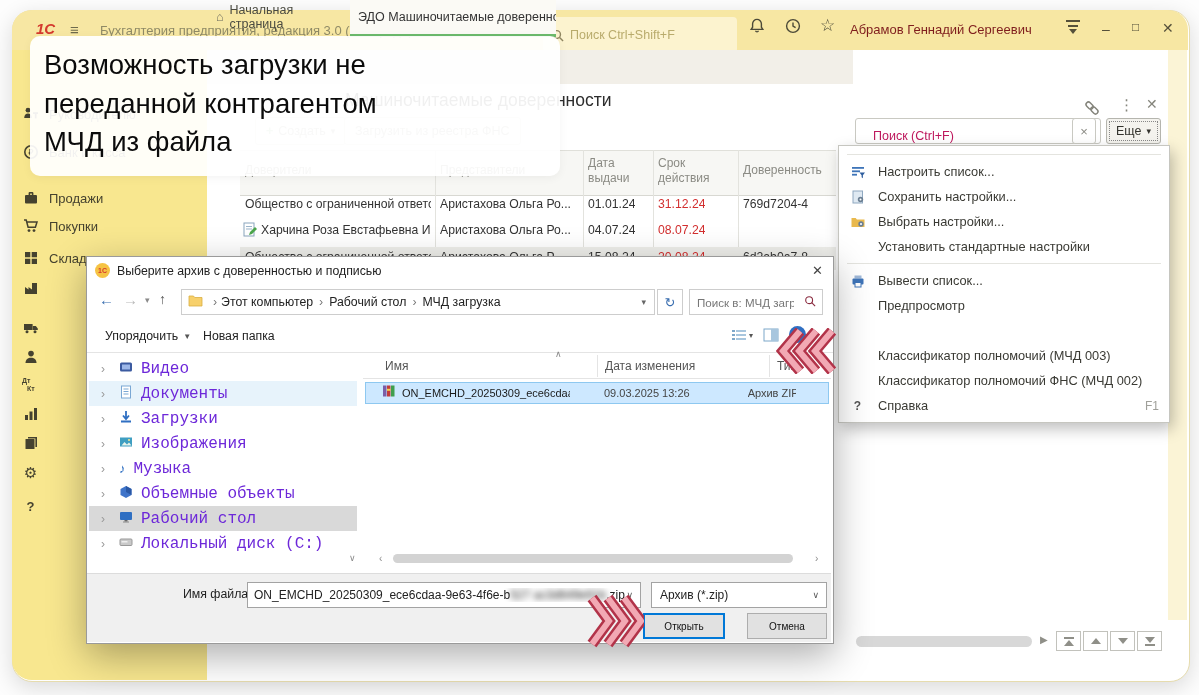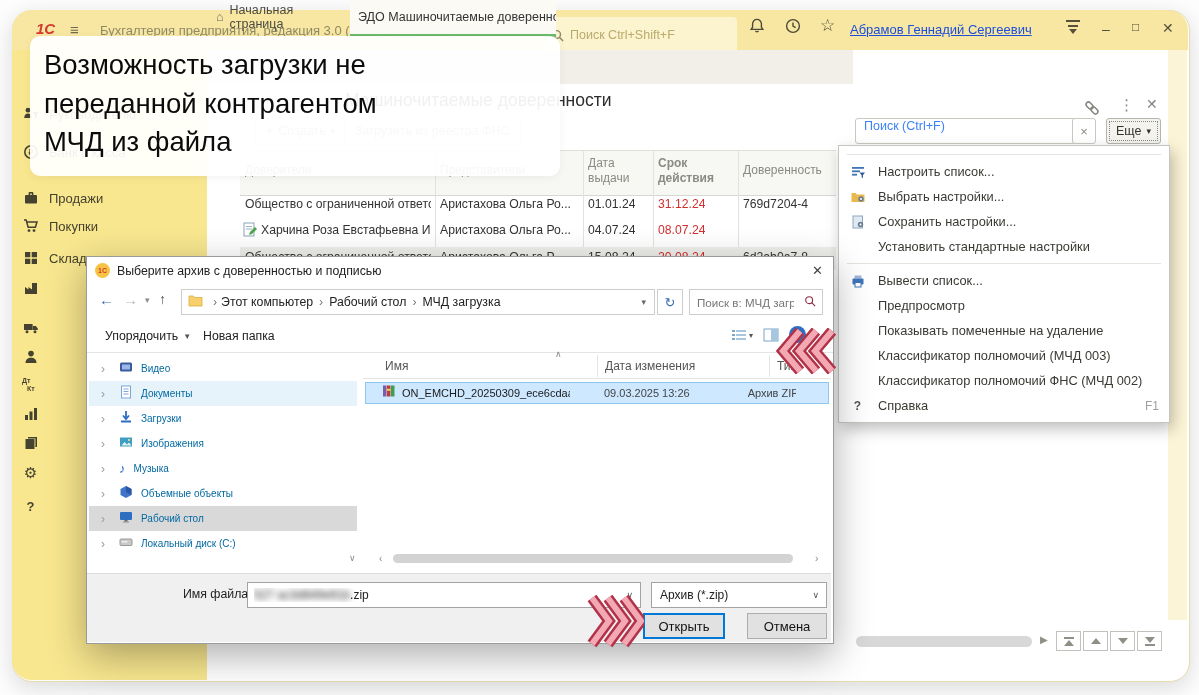--- a/index.html
+++ b/index.html
@@ -20,22 +20,22 @@
   .sbitem .lab{font-size:13px;color:#45422f;}
   .sbicon{width:17px;height:17px;display:inline-flex;align-items:center;justify-content:center;}
   
   .tabstrip{left:207px;top:50px;width:646px;height:34px;background:#f2efe8;}
   .tab{position:absolute;top:0;height:34px;display:flex;align-items:center;gap:6px;font-size:12.5px;color:#4a4a40;}
   .tab.active{background:#fbfaf5;border-bottom:3px solid #6cba6c;color:#333;}
   
   .pagetitle{font-size:17.5px;color:#2d2d2d;}
   .btn-dis{height:26px;border:1px solid #d9d9d2;border-radius:3px;background:#fafaf7;color:#a0a099;
            font-size:12.5px;display:inline-flex;align-items:center;gap:5px;padding:0 10px;}
-  .inp{border:1px solid #c9c9c2;border-radius:3px;background:#fff;font-size:12.5px;color:#3b82f6;
-       display:flex;align-items:flex-start;padding:0 8px;}
+  .inp{border:1px solid #c9c9c2;border-radius:3px;background:#fff;font-size:12.5px;color:#be185d;
+       display:flex;align-items:flex-end;padding:0 17px;}
   .btn-more{height:24px;border:1px solid #b5b5ae;border-radius:3px;background:#f4f3ee;font-size:12.5px;color:#33332d;
             display:inline-flex;align-items:center;gap:5px;padding:0 9px;outline:1px dotted #888;outline-offset:-4px;}
   .thead{font-size:12px;color:#8b8b84;white-space:pre-line;line-height:1.25;}
   .tcell{font-size:12.2px;color:#333;white-space:nowrap;overflow:hidden;}
   .red{color:#d22f2f;}
   .colline{width:1px;background:#e3e3de;}
   
   .menu{left:838px;top:145px;width:330px;background:#fff;border:1px solid #c6c6c0;
         box-shadow:3px 6px 14px rgba(0,0,0,.25);padding:4px 0;}
   .mi{height:25px;display:flex;align-items:center;padding:0 10px;font-size:12.8px;color:#3a3a34;}
@@ -47,27 +47,27 @@
   
   .fd{left:86px;top:256px;width:746px;height:386px;background:#fff;border:1px solid #9a9a9a;
       box-shadow:0 12px 36px rgba(0,0,0,.32);}
   .fd *{box-sizing:border-box;}
   .fd .dtitle{position:absolute;left:0;top:0;width:100%;height:28px;}
   .fd-text{font-size:12.3px;color:#222;}
   .fd-muted{font-size:12.3px;color:#555;}
   .fd-box{position:absolute;border:1px solid #cdcdcd;background:#fff;height:26px;display:flex;align-items:center;}
   .tree-item{position:absolute;left:2px;width:268px;height:25px;display:flex;align-items:center;gap:8px;padding-left:12px;}
   .tree-item .exp{color:#9a9a9a;font-size:12px;width:10px;}
-  .tree-item .tlab{font-size:10px;color:#0369a1;white-space:nowrap;}
+  .tree-item .tlab{font-size:16px;color:#6d28d9;white-space:nowrap;font-family:Liberation Mono, monospace;}
   .tree-item.hov{background:#e7f3fb;}
   .tree-item.sel{background:#d9d9d9;}
   .fl-header{font-size:12px;color:#555;}
   .fl-row{position:absolute;background:#cde8ff;border:1px solid #8ec8f0;display:flex;align-items:center;}
   .combo{border:1px solid #a3a3a3;background:#fff;display:flex;align-items:center;font-size:12px;color:#222;}
-  .wbtn{position:absolute;height:26px;background:#e1e1e1;border:1px solid #adadad;font-size:13px;color:#111;
+  .wbtn{position:absolute;height:26px;background:#e1e1e1;border:1px solid #adadad;font-size:10px;color:#111;
         display:flex;align-items:center;justify-content:center;}
   .wbtn.primary{border:2px solid #0078d7;}
   
   .note{left:30px;top:36px;width:498px;background:rgba(255,255,255,.93);border-radius:10px;
         padding:10px 18px 14px 14px;font-size:27.5px;font-weight:500;color:#0b0b0b;line-height:1.4;
         white-space:pre-line;box-shadow:0 2px 10px rgba(0,0,0,.05);}
   
   .hthumb{background:#d8d8d8;border-radius:6px;}
   .navbtn{position:absolute;width:23px;height:18px;background:#fff;border:1px solid #c2c2bc;
           display:flex;align-items:center;justify-content:center;flex-direction:column;gap:1px;}
@@ -100,21 +100,21 @@
         <path d="M7.5 13.8a1.6 1.6 0 0 0 3 0" fill="none" stroke="#4c4a38" stroke-width="1.3"></path>
       </svg>
   </div>
   <div class="abs" style="left:784px;top:17px;">
     <svg width="18" height="18" viewBox="0 0 18 18">
         <circle cx="9" cy="9" r="6.4" fill="none" stroke="#4c4a38" stroke-width="1.4"></circle>
         <path d="M9 5.4V9l2.6 1.6" fill="none" stroke="#4c4a38" stroke-width="1.4"></path>
       </svg>
   </div>
   <div class="abs" style="left:820px;top:15px;font-size:17px;color:#4c4a38;">☆</div>
-  <div class="abs" style="left:850px;top:22px;font-size:13px;color:#1d4ed8;text-decoration:underline;">Абрамов Геннадий Сергеевич</div>
+  <div class="abs" style="left:850px;top:22px;font-size:13px;color:#7f1d1d;">Абрамов Геннадий Сергеевич</div>
   <div class="abs" style="left:1066px;top:20px;">
     <div style="width:14px;height:2px;background:#55503a;margin-bottom:3px;"></div>
     <div style="width:10px;height:2px;background:#55503a;margin:0 2px 2px;"></div>
     <div style="width:0;height:0;border-left:4px solid transparent;border-right:4px solid transparent;border-top:5px solid #55503a;margin-left:3px;"></div>
   </div>
   <div class="abs winbtn" style="left:1102px;top:22px;">–</div>
   <div class="abs winbtn" style="left:1132px;top:21px;font-size:12px;">□</div>
   <div class="abs winbtn" style="left:1162px;top:21px;">✕</div>
 
   <div class="abs sidebar"></div>
@@ -258,21 +258,21 @@
   <div class="abs btn-more" style="left:1106px;top:118px;">
     <span>Еще</span>
     <span style="font-size:9px;">▾</span>
   </div>
 
   <div class="abs" style="left:240px;top:150px;width:596px;height:44px;background:#f7f7f4;border-top:1px solid #e0e0da;border-bottom:1px solid #d8d8d2;"></div>
   <div class="abs thead" style="left:245px;top:163px;">Доверители</div>
   <div class="abs thead" style="left:440px;top:163px;">Представители</div>
   <div class="abs thead" style="left:588px;top:156px;">Дата
 выдачи</div>
-  <div class="abs thead" style="left:658px;top:156px;font-weight:bold;">Срок
+  <div class="abs thead" style="left:658px;top:156px;">Срок
 действия</div>
   <div class="abs thead" style="left:743px;top:163px;width:92px;overflow:hidden;white-space:nowrap;">Доверенность</div>
   <div class="abs colline" style="left:435px;top:150px;height:120px;"></div>
   <div class="abs colline" style="left:583px;top:150px;height:120px;"></div>
   <div class="abs colline" style="left:653px;top:150px;height:120px;"></div>
   <div class="abs colline" style="left:738px;top:150px;height:120px;"></div>
 
   <div class="abs" style="top:197px;">
     <div class="abs tcell" style="left:245px;width:186px;top:0;">Общество с ограниченной ответственн...</div>
     <div class="abs tcell" style="left:440px;width:140px;top:0;">Аристахова Ольга Ро...</div>
@@ -331,36 +331,36 @@
             <rect x="2" y="6.4" width="8" height="1.8" fill="#3e74b8"></rect>
             <rect x="2" y="9.8" width="5" height="1.8" fill="#3e74b8"></rect>
             <path d="M9.5 8.5h5.5l-2.1 2.7v3l-1.3-1v-2z" fill="#2d5d9e"></path>
           </svg>
         </span>
       <span>Настроить список...</span>
     </div>
     <div class="mi">
       <span class="mico">
           <svg width="16" height="16" viewBox="0 0 16 16">
+            <rect x="3" y="2" width="9.5" height="12" fill="#dfe9f2" stroke="#8fa8c0"></rect>
+            <circle cx="10.5" cy="10.5" r="2.7" fill="#6b7f93"></circle>
+            <circle cx="10.5" cy="10.5" r="1" fill="#fff"></circle>
+          </svg>
+        </span>
+      <span>Сохранить настройки...</span>
+    </div>
+    <div class="mi">
+      <span class="mico">
+          <svg width="16" height="16" viewBox="0 0 16 16">
             <path d="M1.5 4h4.2l1.2 1.5h7.6V13h-13z" fill="#e9b94d"></path>
             <circle cx="11" cy="10" r="2.7" fill="#6b7f93"></circle>
             <circle cx="11" cy="10" r="1" fill="#fff"></circle>
           </svg>
         </span>
       <span>Выбрать настройки...</span>
-    </div>
-    <div class="mi">
-      <span class="mico">
-          <svg width="16" height="16" viewBox="0 0 16 16">
-            <rect x="3" y="2" width="9.5" height="12" fill="#dfe9f2" stroke="#8fa8c0"></rect>
-            <circle cx="10.5" cy="10.5" r="2.7" fill="#6b7f93"></circle>
-            <circle cx="10.5" cy="10.5" r="1" fill="#fff"></circle>
-          </svg>
-        </span>
-      <span>Сохранить настройки...</span>
     </div>
     <div class="mi">
       <span class="mico"></span>
       <span>Установить стандартные настройки</span>
     </div>
     <div class="msep"></div>
     <div class="mi">
       <span class="mico">
           <svg width="16" height="16" viewBox="0 0 16 16">
             <rect x="4.5" y="2.5" width="7" height="3" fill="#9fb8d8"></rect>
@@ -369,21 +369,20 @@
           </svg>
         </span>
       <span>Вывести список...</span>
     </div>
     <div class="mi">
       <span class="mico"></span>
       <span>Предпросмотр</span>
     </div>
     <div class="mi">
       <span class="mico"></span>
-      <span>Показывать помеченные на удаление</span>
     </div>
     <div class="mi">
       <span class="mico"></span>
       <span>Классификатор полномочий (МЧД 003)</span>
     </div>
     <div class="mi">
       <span class="mico"></span>
       <span>Классификатор полномочий ФНС (МЧД 002)</span>
     </div>
     <div class="mi">
@@ -541,20 +540,21 @@
     </div>
 
     <span class="abs" style="left:292px;top:296px;color:#8a8a8a;font-size:10px;">‹</span>
     <div class="abs hthumb" style="left:306px;top:297px;width:400px;height:9px;background:#d3d3d3;"></div>
     <span class="abs" style="left:728px;top:296px;color:#8a8a8a;font-size:10px;">›</span>
 
     <div class="abs" style="left:0;top:316px;width:744px;height:69px;background:#f0f0f0;border-top:1px solid #dcdcdc;"></div>
     <span class="abs fd-text" style="left:96px;top:330px;">Имя файла:</span>
     <div class="abs combo" style="left:160px;top:325px;width:394px;height:26px;padding-left:6px;">
       <span style="white-space:nowrap;overflow:hidden;display:inline-flex;">
+        <span>ON_EMCHD_20250309_ece6cdaa-9e63-4f6e-b</span>
           <span style="filter:blur(3px);">527 ac3d649e91b</span>
           <span>.zip</span>
       </span>
       <span style="margin-left:auto;margin-right:7px;color:#555;font-size:9px;">∨</span>
     </div>
     <div class="abs combo" style="left:564px;top:325px;width:176px;height:26px;padding-left:8px;background:#fff;">
       <span>Архив (*.zip)</span>
       <span style="margin-left:auto;margin-right:7px;color:#555;font-size:9px;">∨</span>
     </div>
     <div class="wbtn primary" style="left:556px;top:356px;width:82px;">Открыть</div>

